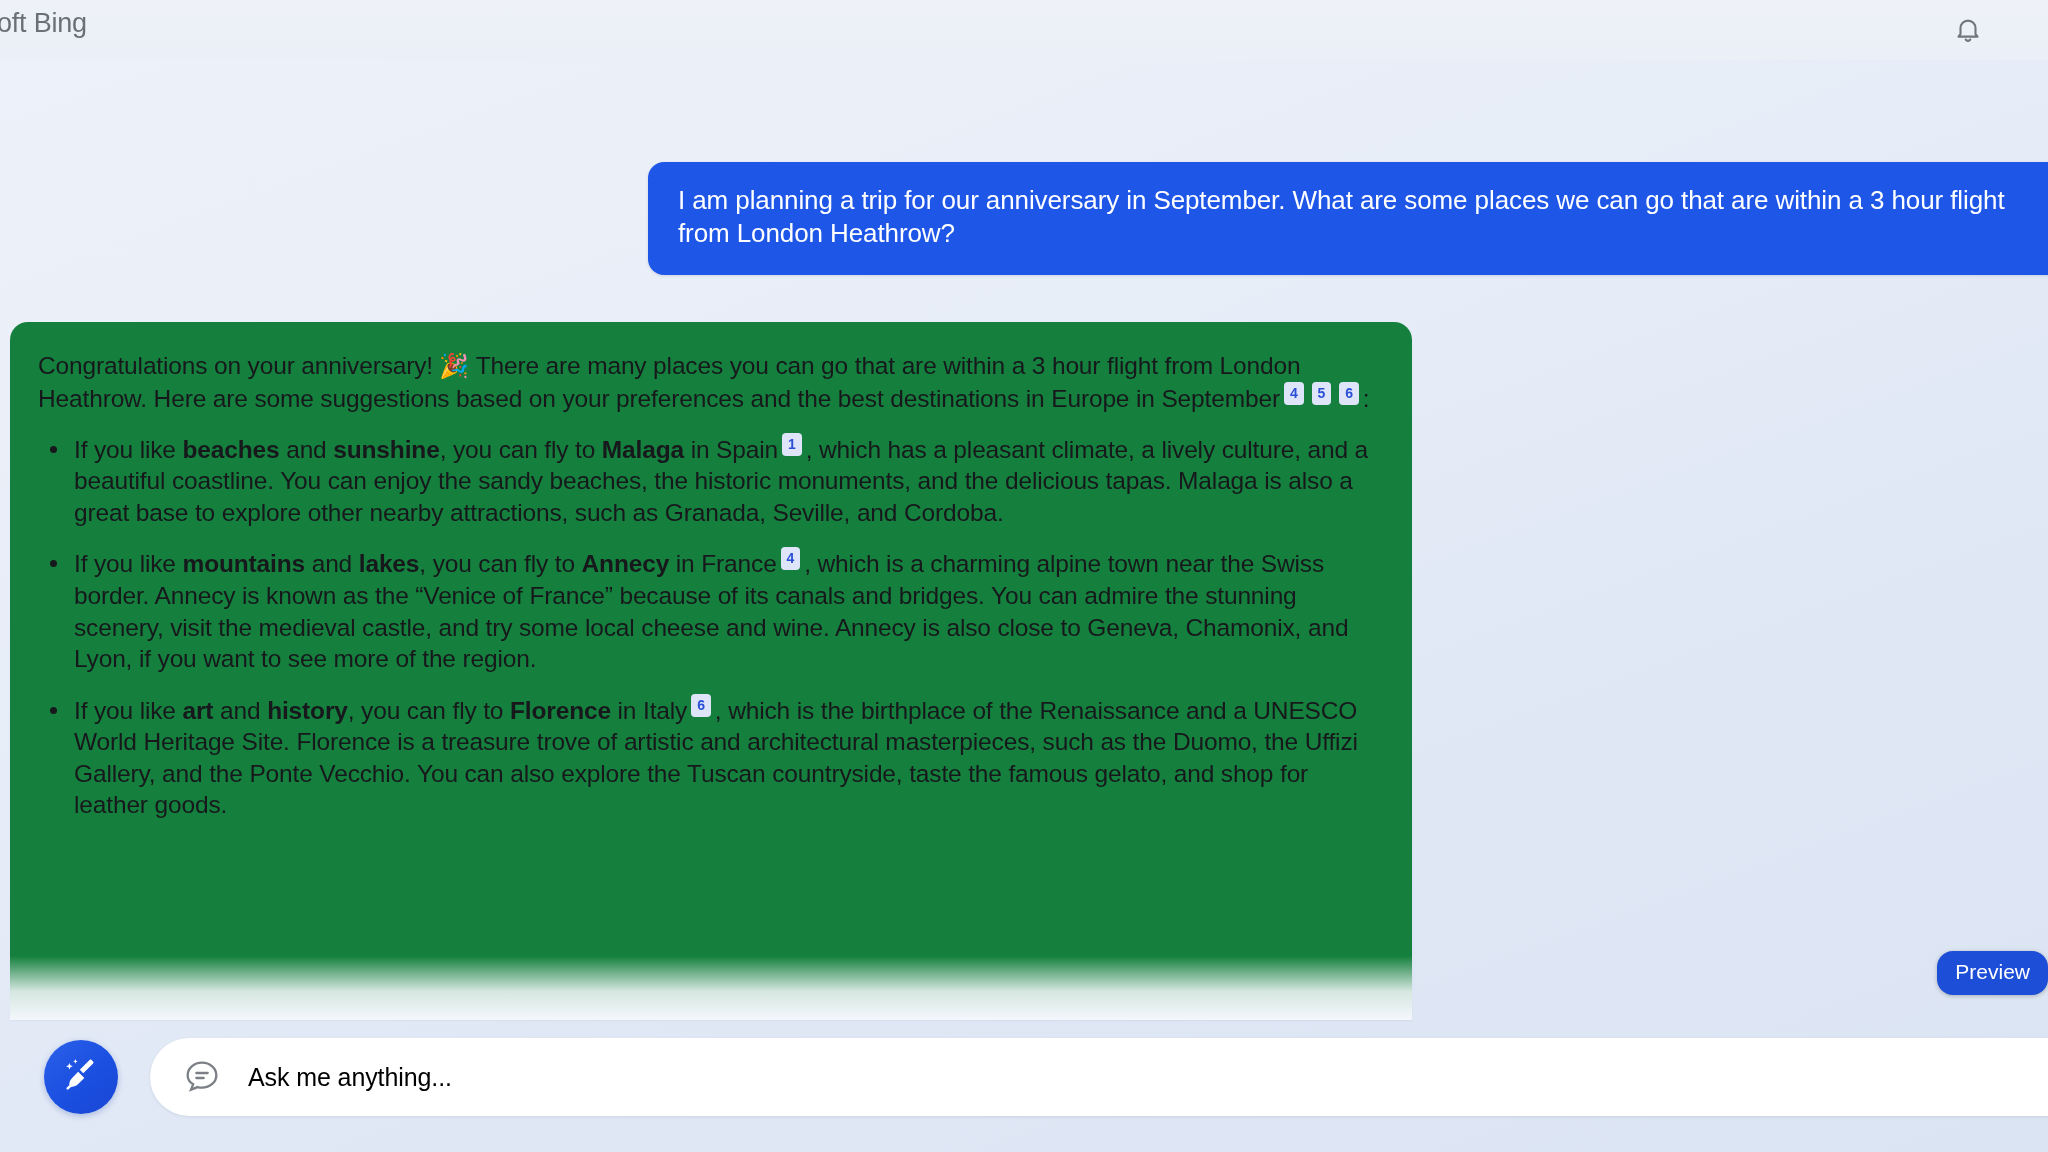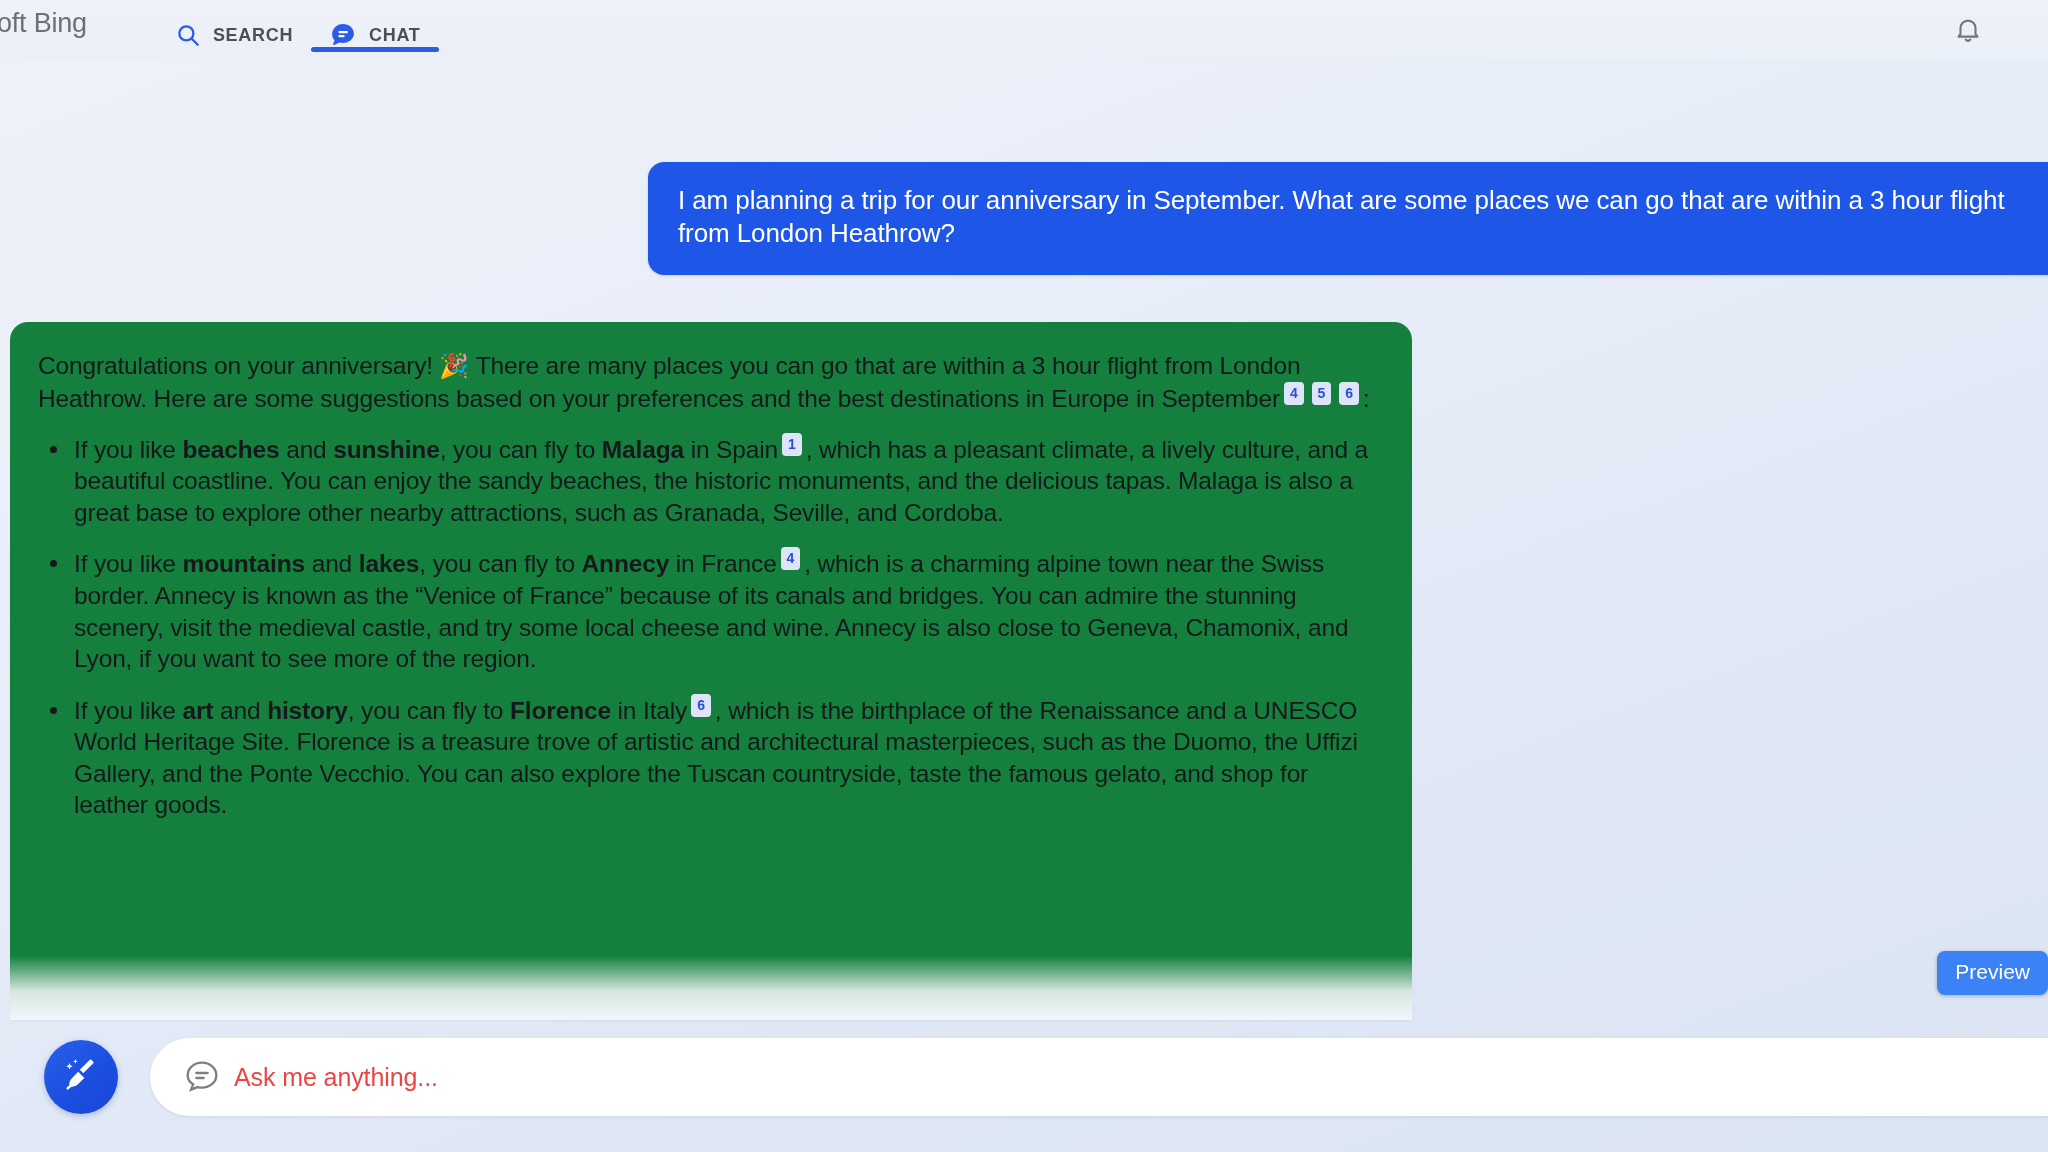--- a/index.html
+++ b/index.html
@@ -166,25 +166,25 @@
     cursor: pointer;
   }
 
   .emoji { font-size: 24px; }
 
   
   #preview-tip {
     position: absolute;
     right: 0px;
     top: 951px;
-    background: #3b82f6;
+    background: #1d4ed8;
     color: #ffffff;
     font-size: 21px;
     padding: 9px 18px 11px 18px;
-    border-radius: 8px;
+    border-radius: 16px;
     box-shadow: 0 1px 4px rgba(0,0,0,0.25);
     white-space: nowrap;
   }
 
   
   #composer {
     position: absolute;
     left: 0; right: 0;
     bottom: 0;
     height: 132px;
@@ -213,58 +213,33 @@
     display: flex;
     align-items: center;
     padding-left: 32px;
     box-shadow: 0 1px 3px rgba(30,50,100,0.10);
     cursor: text;
   }
 
   #input-bubble-icon { flex: 0 0 auto; display:block; }
 
   #input-placeholder {
-    margin-left: 12px;
+    margin-left: 26px;
     font-size: 25px;
-    color: #ef4444;
+    color: #000000;
     letter-spacing: -0.1px;
   }
 </style>
 </head>
 <body>
 
 <div id="header">
 
   <div id="brand">rosoft Bing</div>
 
-  <div id="nav-tabs">
-
-    <div class="nav-tab">
-      <span>
-        <svg class="search-icon-svg" width="26" height="26" viewBox="0 0 24 24" fill="none" stroke="#2b5ce6" stroke-width="2.1" stroke-linecap="round">
-          <circle cx="10.5" cy="10.5" r="6.5"></circle>
-          <line x1="15.4" y1="15.4" x2="21" y2="21"></line>
-        </svg>
-      </span>
-      <span class="tab-label">SEARCH</span>
-    </div>
-
-    <div class="nav-tab active">
-      <span>
-        <svg class="chat-icon-svg" width="28" height="28" viewBox="0 0 24 24">
-          <path d="M12 2.6c5.2 0 9.3 3.6 9.3 8.1 0 4.5-4.1 8.1-9.3 8.1-1 0-2-0.14-2.9-0.4L4.3 20.6c-0.5 0.2-1-0.3-0.8-0.8l1.3-3.3C3.3 15.1 2.7 13.2 2.7 11.3c0-4.5 4.1-8.7 9.3-8.7z" fill="#2b5ce6"></path>
-          <rect x="8" y="8.6" width="8.3" height="1.8" rx="0.9" fill="#ffffff"></rect>
-          <rect x="8" y="12.1" width="5.4" height="1.8" rx="0.9" fill="#ffffff"></rect>
-        </svg>
-      </span>
-      <span class="tab-label">CHAT</span>
-      <span class="tab-underline"></span>
-    </div>
-
-  </div>
 
   <div id="bell-wrap">
     <span>
       <svg width="30" height="30" viewBox="0 0 24 24" fill="none" stroke="#71757c" stroke-width="1.7" stroke-linecap="round" stroke-linejoin="round">
         <path d="M18 15.2V10.5a6 6 0 0 0-12 0v4.7L4.4 17.3h15.2L18 15.2z"></path>
         <path d="M10.2 19.6a2 2 0 0 0 3.6 0"></path>
       </svg>
     </span>
   </div>
 

